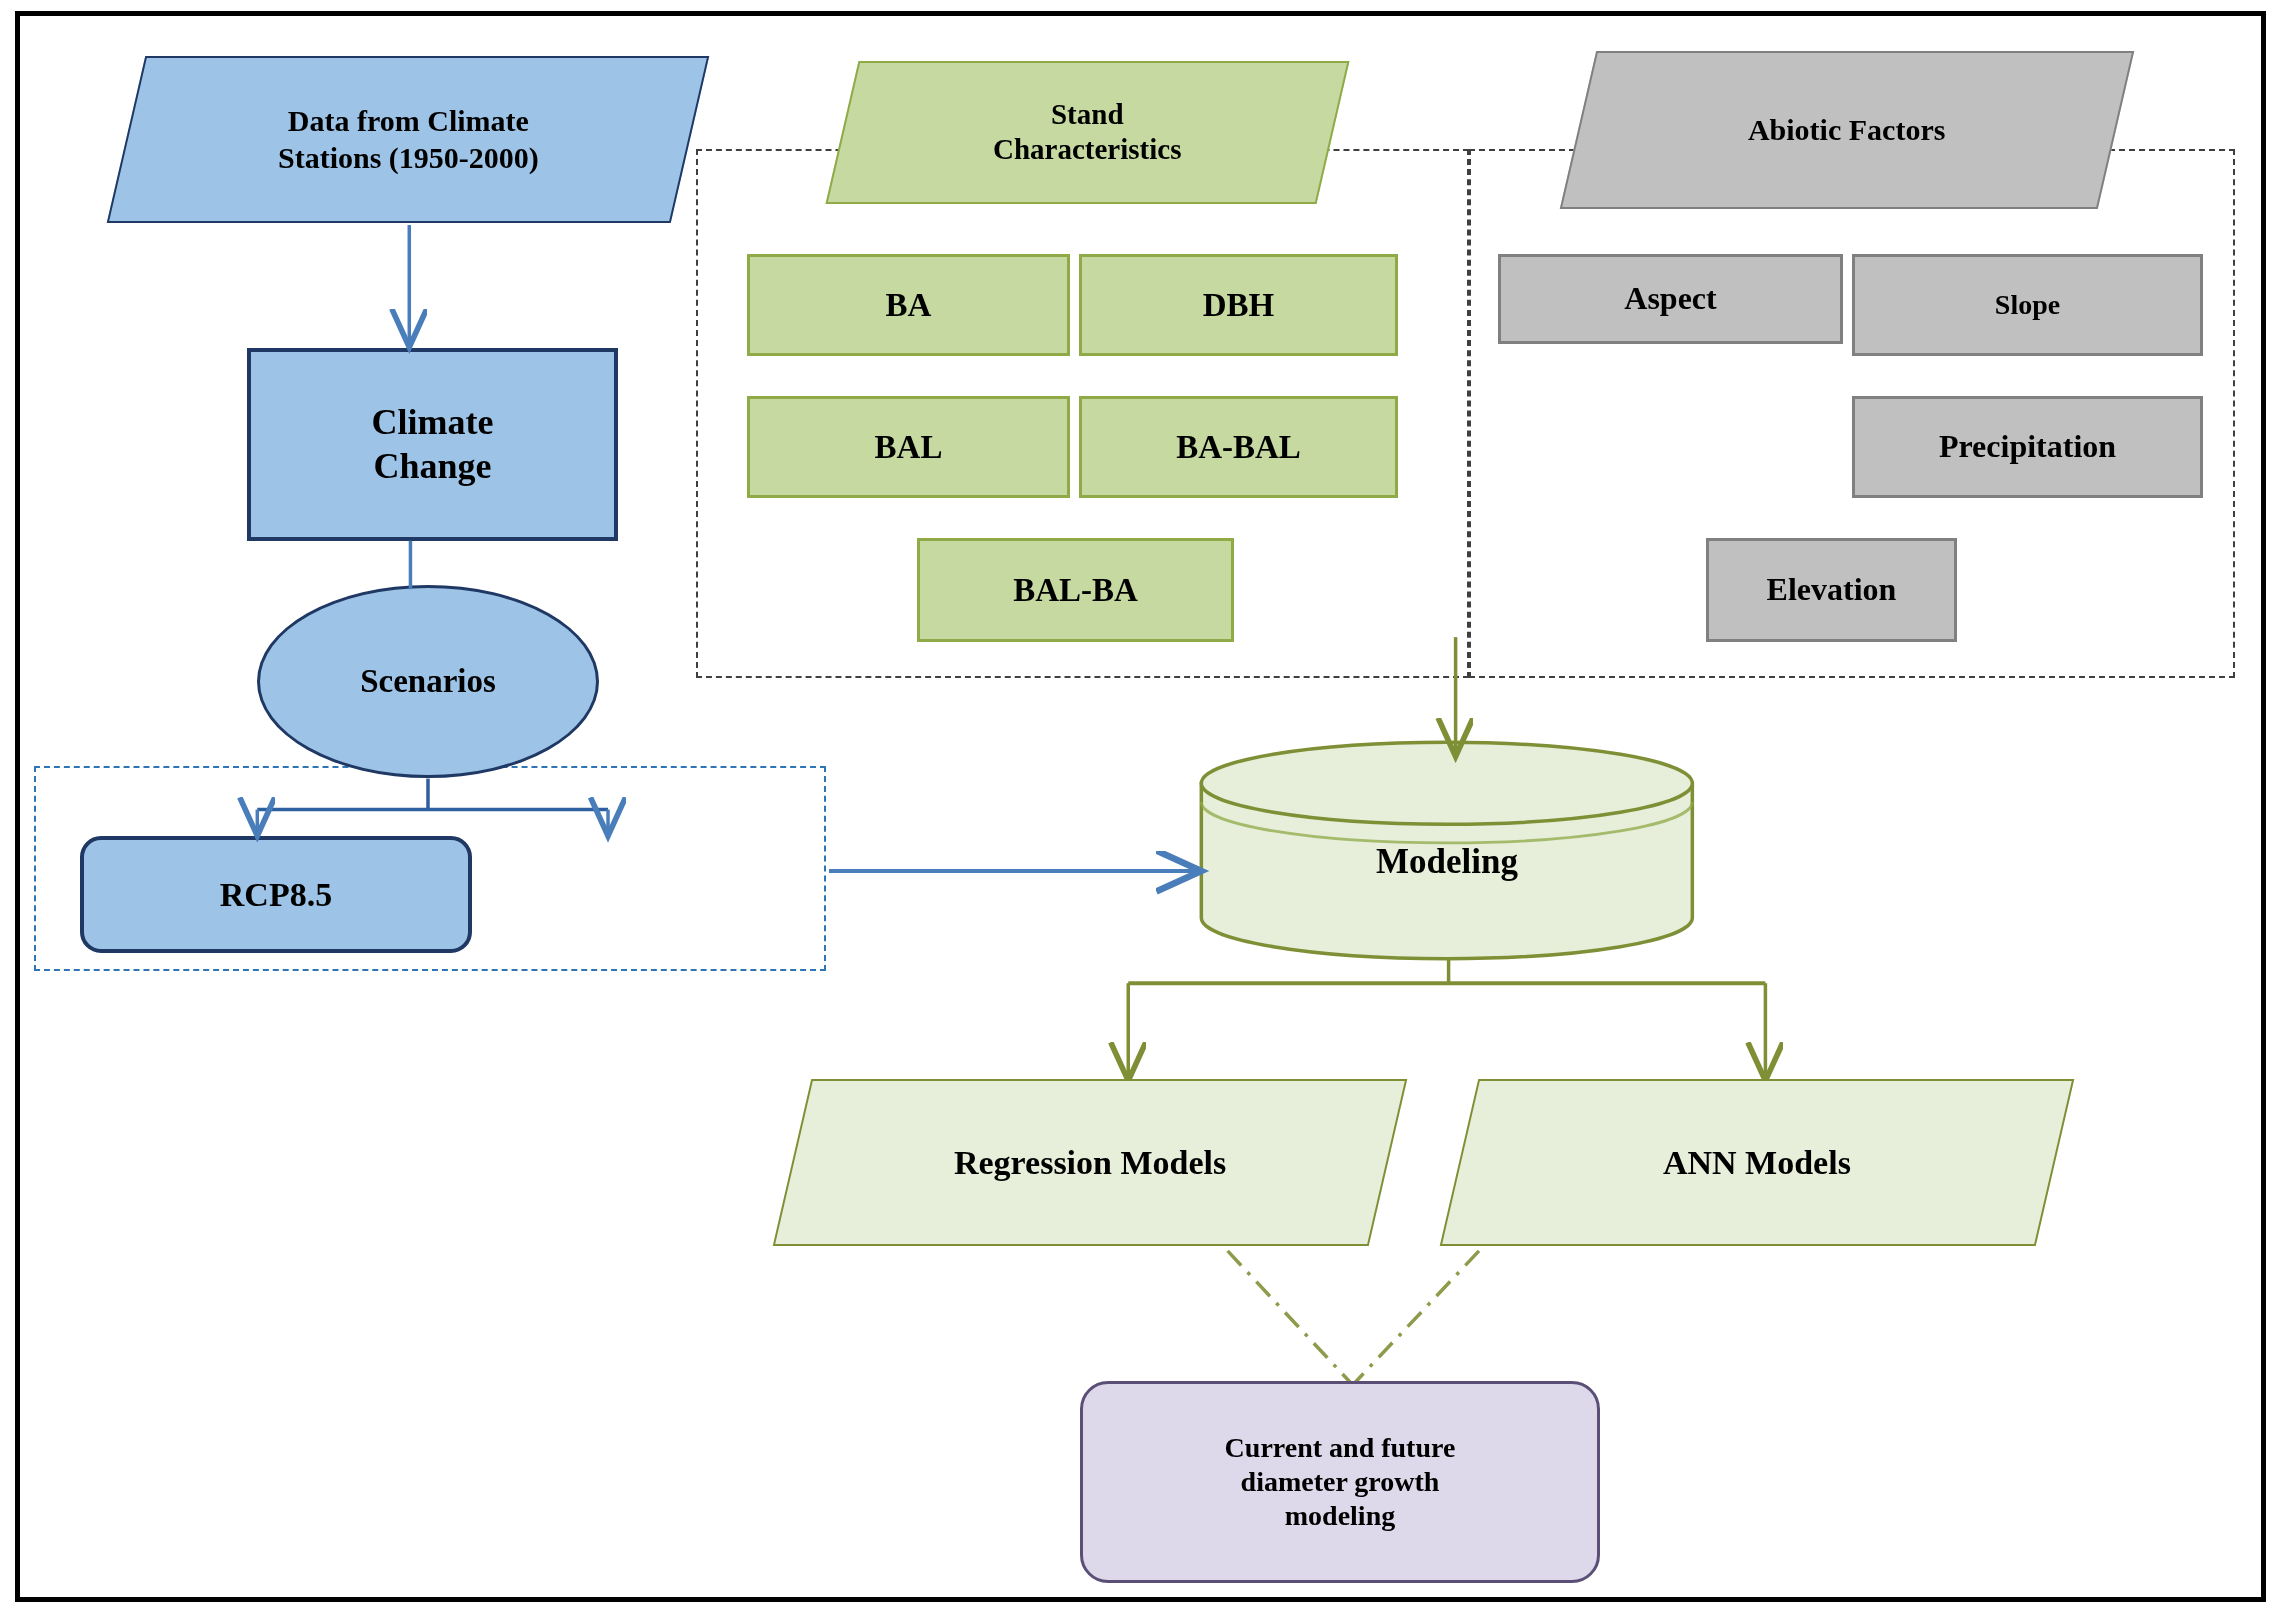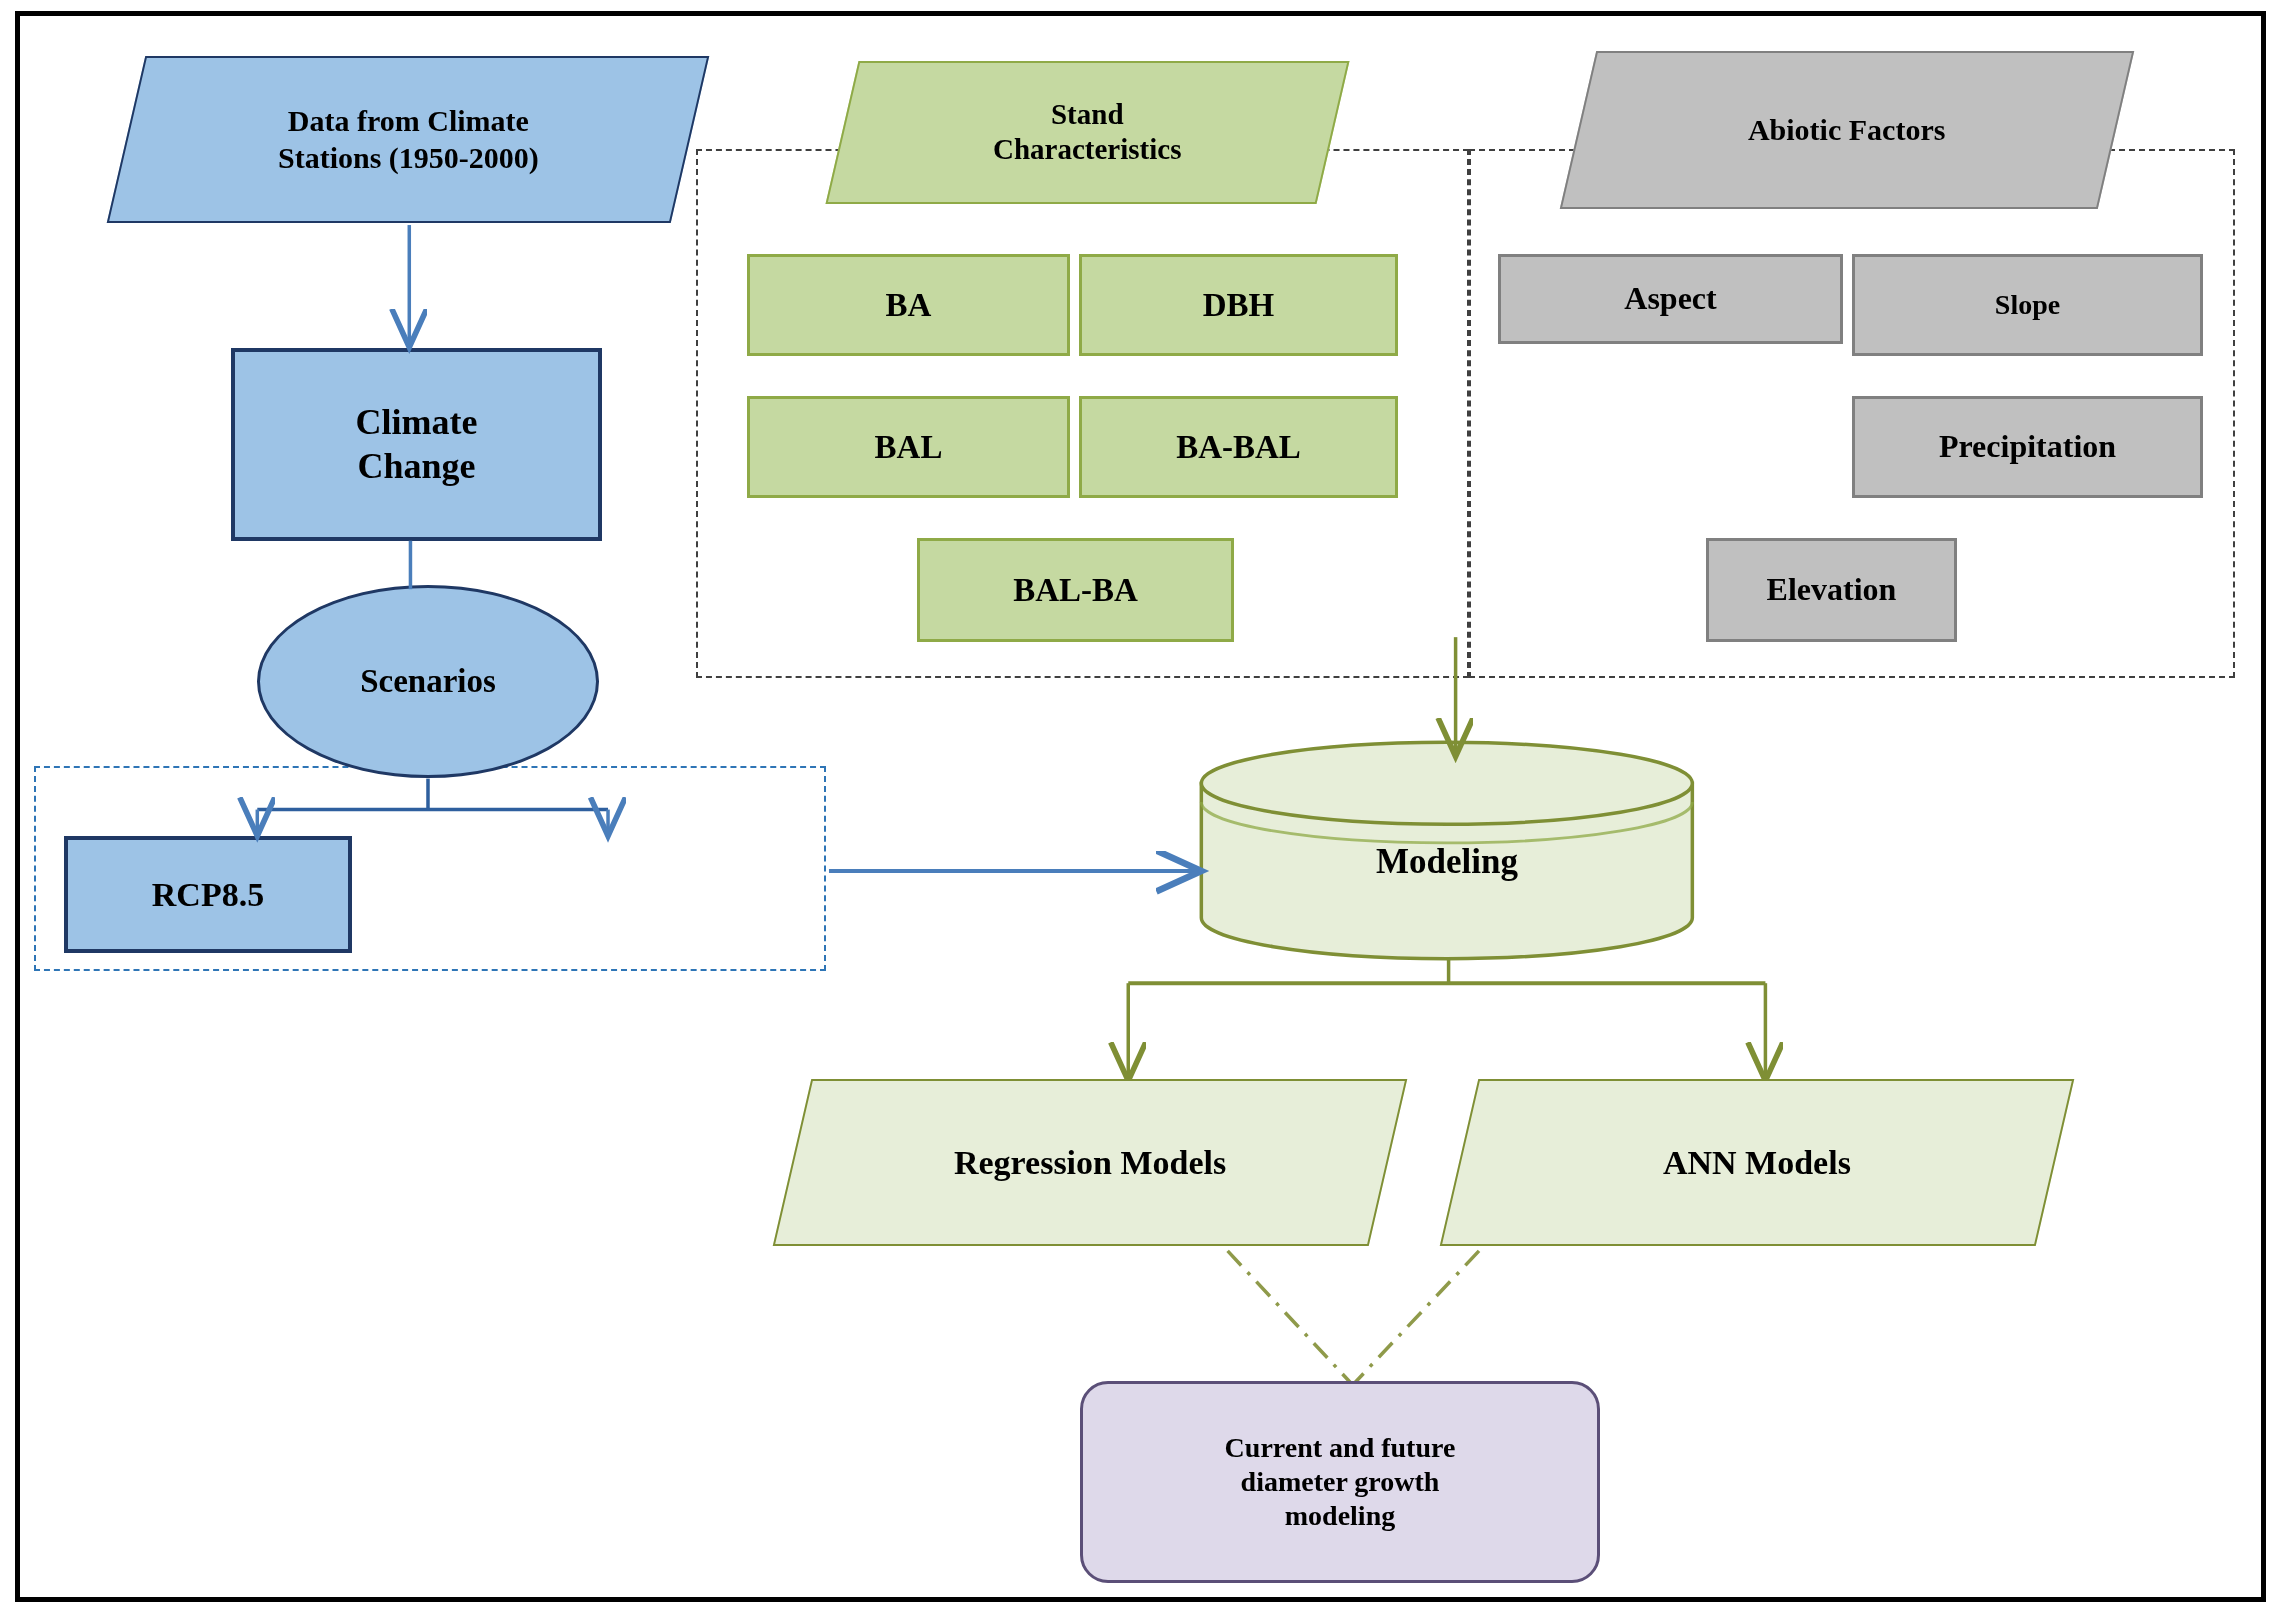--- a/index.html
+++ b/index.html
@@ -3,21 +3,21 @@
 <meta charset="utf-8">
 <style>
   html,body{margin:0;padding:0;background:#ffffff;}
   body{width:2284px;height:1618px;font-family:"Liberation Serif",serif;}
   #frame{position:absolute;left:15px;top:10.5px;width:2251px;height:1591px;border:5.3px solid #000000;box-sizing:border-box;background:#fff;}
   #canvas{position:absolute;left:0;top:0;width:2284px;height:1618px;}
   .node{position:absolute;box-sizing:border-box;display:flex;align-items:center;justify-content:center;text-align:center;font-weight:bold;color:#000;line-height:1.22;}
 
   
   .blue-fill{background:#9dc3e6;}
-  .blue-box{border:4.1px solid #1f3864;background:#9dc3e6;}
+  .blue-box{border:4.1px solid #1f3864;background:#9dc3e6;margin-left:16px;}
   .blue-para{background:#9dc3e6;border:2.9px solid #1f3864;}
 
   
   .green-box{background:#c5d9a1;border:3.5px solid #8faa47;}
   .green-para{background:#c5d9a1;border:2.3px solid #8faa47;}
   .pale-green{background:#e7eed9;border:2.3px solid #7f8f35;}
 
   
   .grey-box{background:#c0c0c0;border:3.5px solid #808080;}
   .grey-para{background:#c0c0c0;border:2.3px solid #808080;}
@@ -55,21 +55,21 @@
     <span>
       <span>Climate</span><br>
       <span>Change</span>
     </span>
   </div>
 
   <div class="node blue-fill" style="left:257px;top:585px;width:342px;height:193px;border:3.5px solid #1f3864;border-radius:50%;font-size:33px;">
     <span>Scenarios</span>
   </div>
 
-  <div class="node blue-box" style="left:64px;top:836px;width:288px;height:117px;font-size:34px;">
+  <div class="node blue-box" style="left:64px;top:836px;width:392px;height:117px;font-size:34px;border-radius:21px;">
     <span>RCP8.5</span>
   </div>
 
 
   <div class="node green-para skewL" style="left:842px;top:61px;width:491px;height:143px;font-size:29px;">
     <span class="unskewL">
       <span>Stand</span><br>
       <span>Characteristics</span>
     </span>
   </div>

